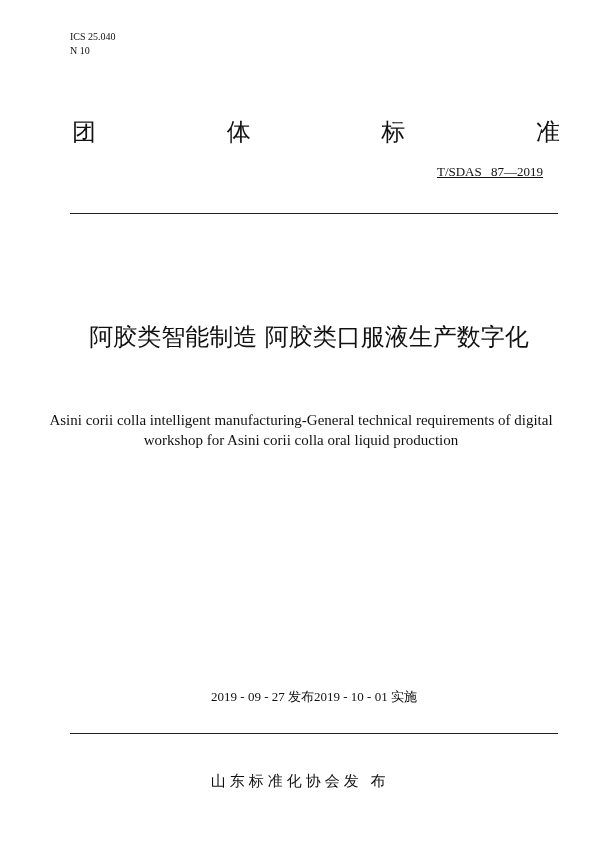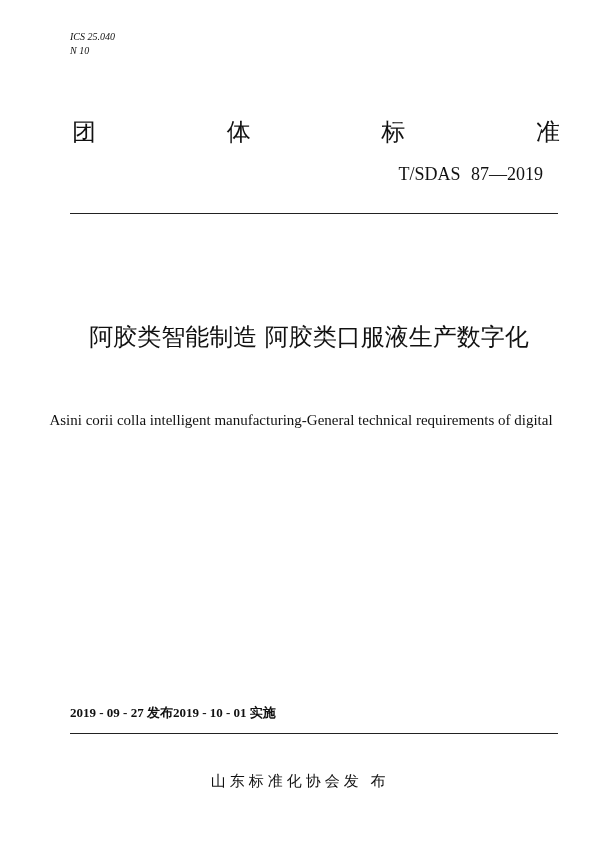--- a/index.html
+++ b/index.html
@@ -1,24 +1,24 @@
 <!DOCTYPE html>
 <html><head>
   <meta charset="utf-8">
   <style>
     html, body { margin:0; padding:0; background:#fff; }
     body { width:600px; height:848px; position:relative; overflow:hidden; color:#111; font-family:"Liberation Serif", serif; }
     .abs { position:absolute; }
-    .ics { left:70px; top:30px; font-size:10px; line-height:14px;font-style:italic; }
+    .ics { left:70px; top:30px; font-size:10px; line-height:14px; }
     .title-std { left:72px; top:116px; width:488px; display:flex; justify-content:space-between; font-family:"DejaVu Sans", sans-serif; font-size:24px; }
-    .code { right:57px; top:164px; font-size:18px; word-spacing:6px; }
+    .code { right:57px; top:164px; font-size:13px; word-spacing:6px;text-decoration:underline; }
     .rule1 { left:70px; top:213px; width:488px; height:1px; background:#222; }
     .cn-title { left:9px; top:320px; width:600px; text-align:center; font-family:"DejaVu Sans", sans-serif; font-size:24px; line-height:34px; }
     .en-title { left:1px; top:410px; width:600px; text-align:center; font-size:15px; line-height:20px; }
-    .dates { left:70px; top:704px; width:488px; display:flex; justify-content:flex-start; font-size:13px;font-weight:bold; }
+    .dates { left:70px; top:688px; width:488px; display:flex; justify-content:center; font-size:13px; }
     .rule2 { left:70px; top:733px; width:488px; height:1px; background:#222; }
     .publisher { left:0; top:772px; width:600px; text-align:center; font-family:Liberation Serif, serif; font-size:15px; letter-spacing:4px; }
   </style>
 </head>
 <body>
 
 <div class="abs ics">
   <div>ICS  25.040</div>
   <div>N 10</div>
 </div>
@@ -33,20 +33,21 @@
 <div class="abs code">T/SDAS  87—2019</div>
 
 <div class="abs rule1"></div>
 
 <div class="abs cn-title">
   <div>阿胶类智能制造  阿胶类口服液生产数字化</div>
 </div>
 
 <div class="abs en-title">
   <div>Asini corii colla intelligent manufacturing-General technical requirements of digital</div>
+  <div>workshop for Asini corii colla oral liquid production</div>
 </div>
 
 <div class="abs dates">
   <span>2019 - 09 - 27 发布</span>
   <span>2019 - 10 - 01 实施</span>
 </div>
 
 <div class="abs rule2"></div>
 
 <div class="abs publisher">山东标准化协会发 布</div>

